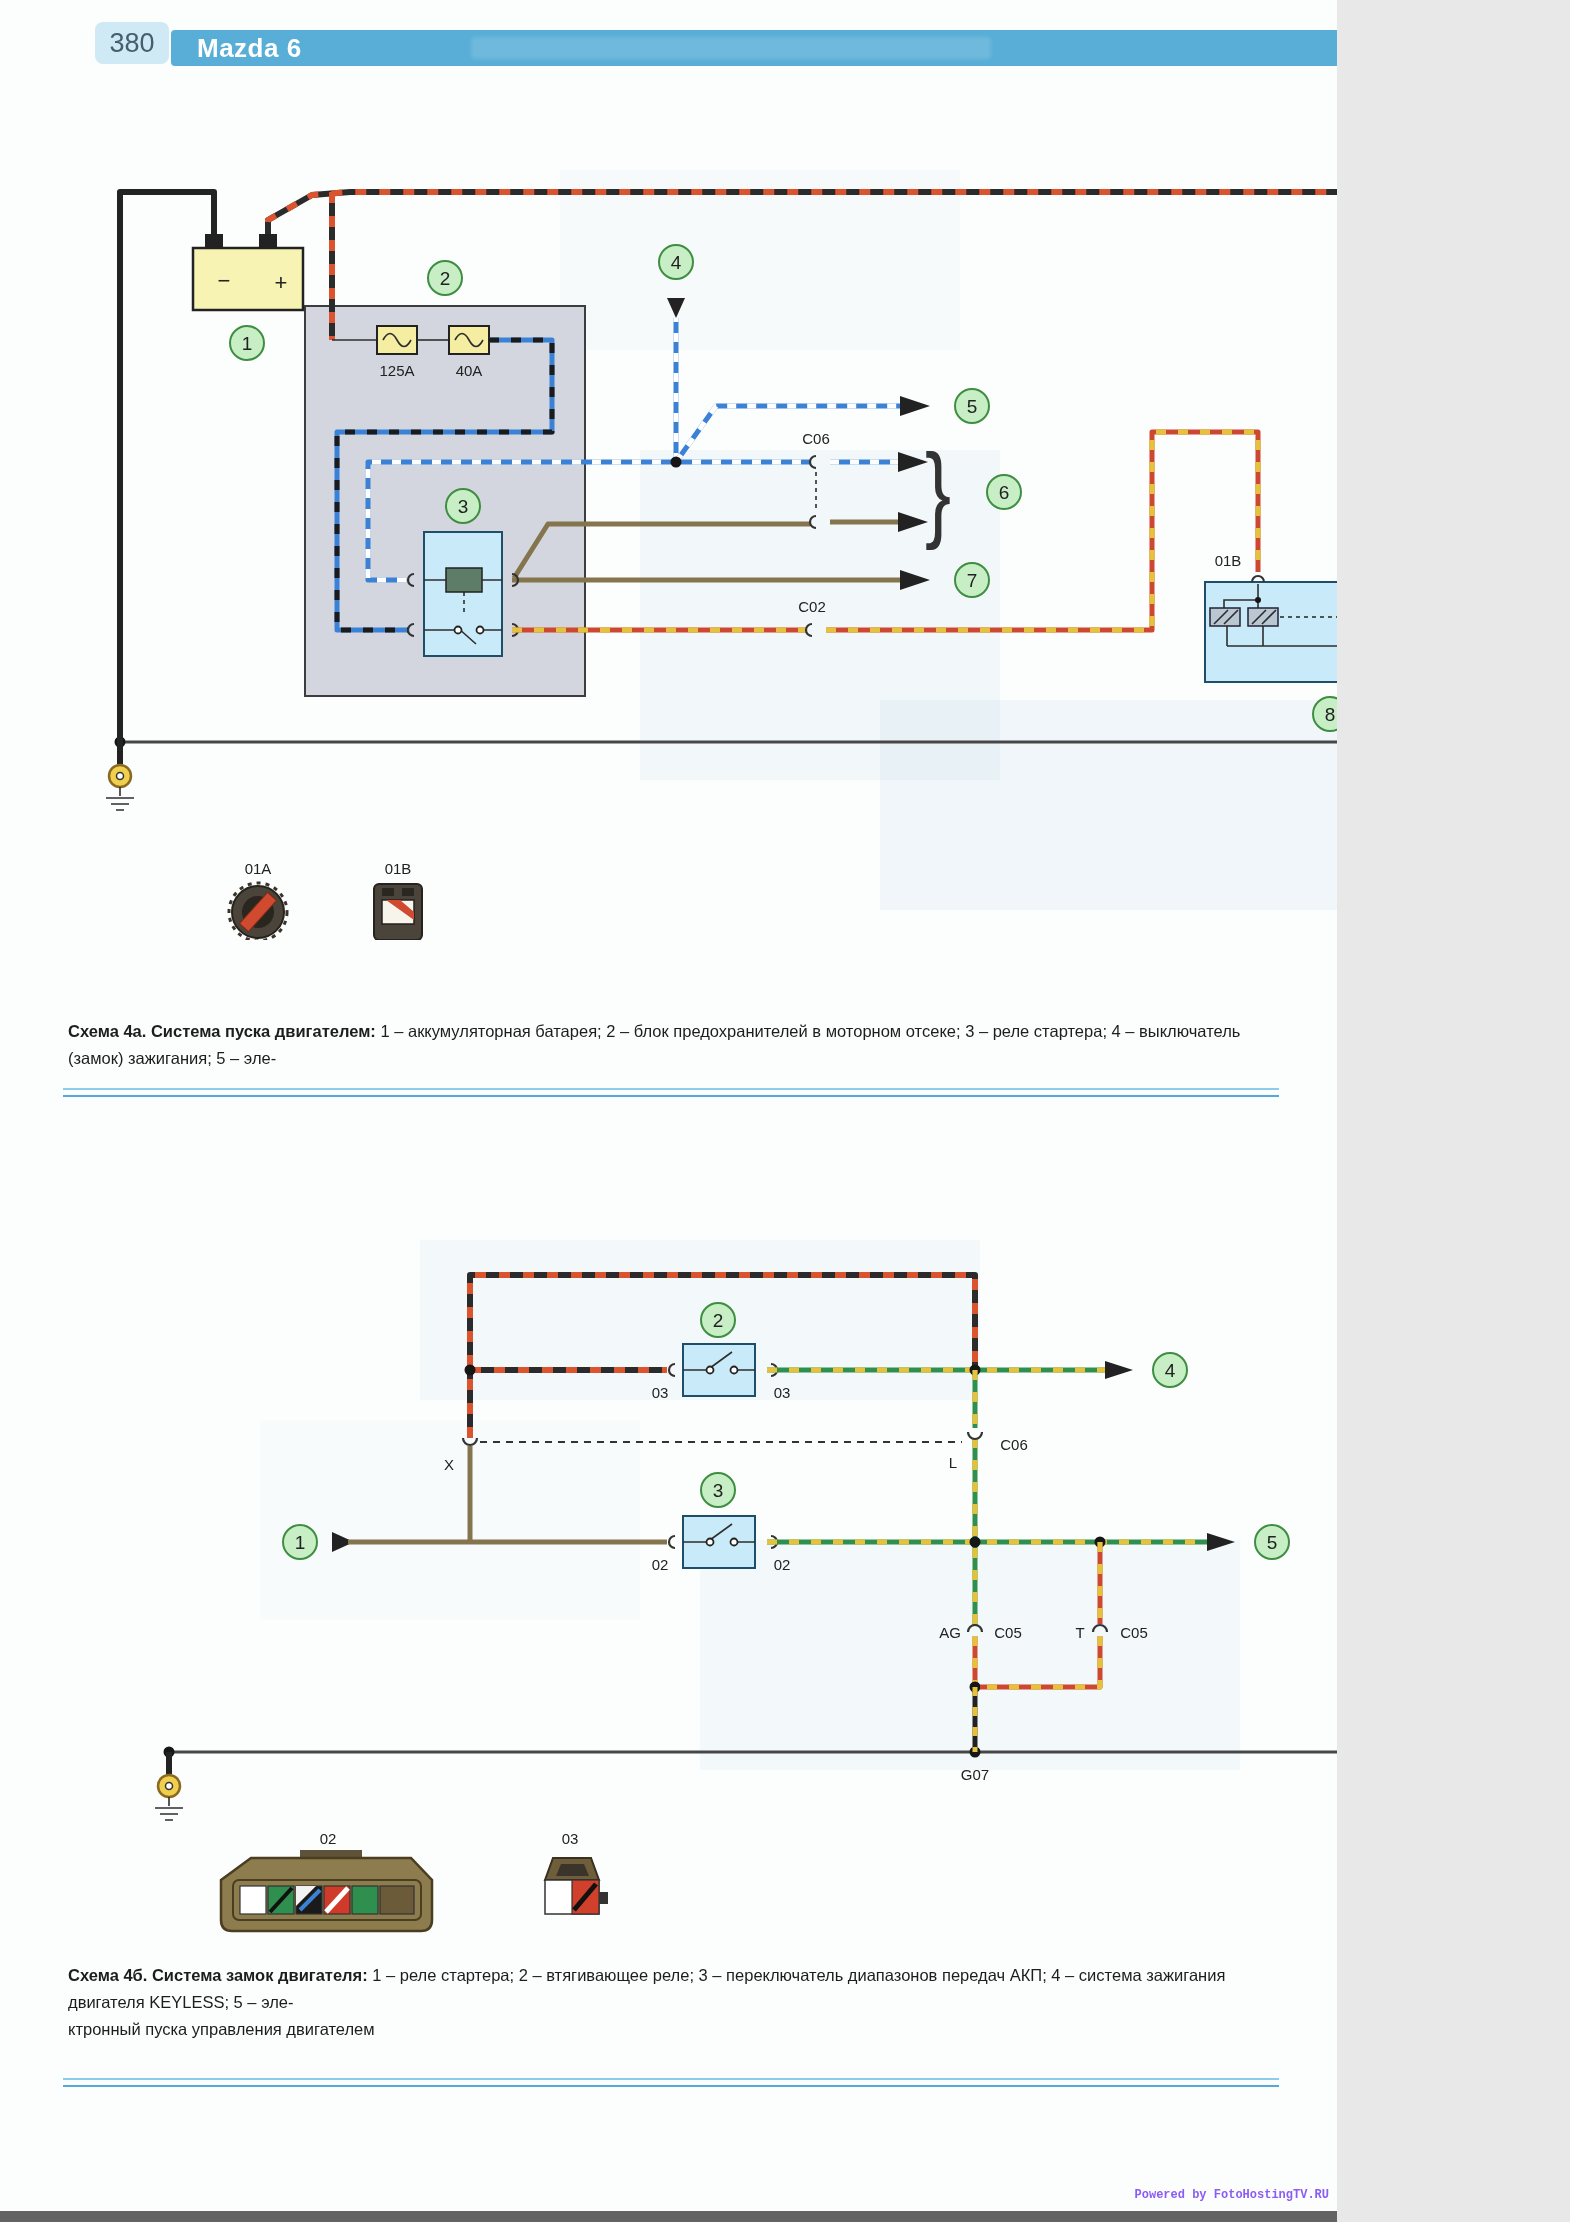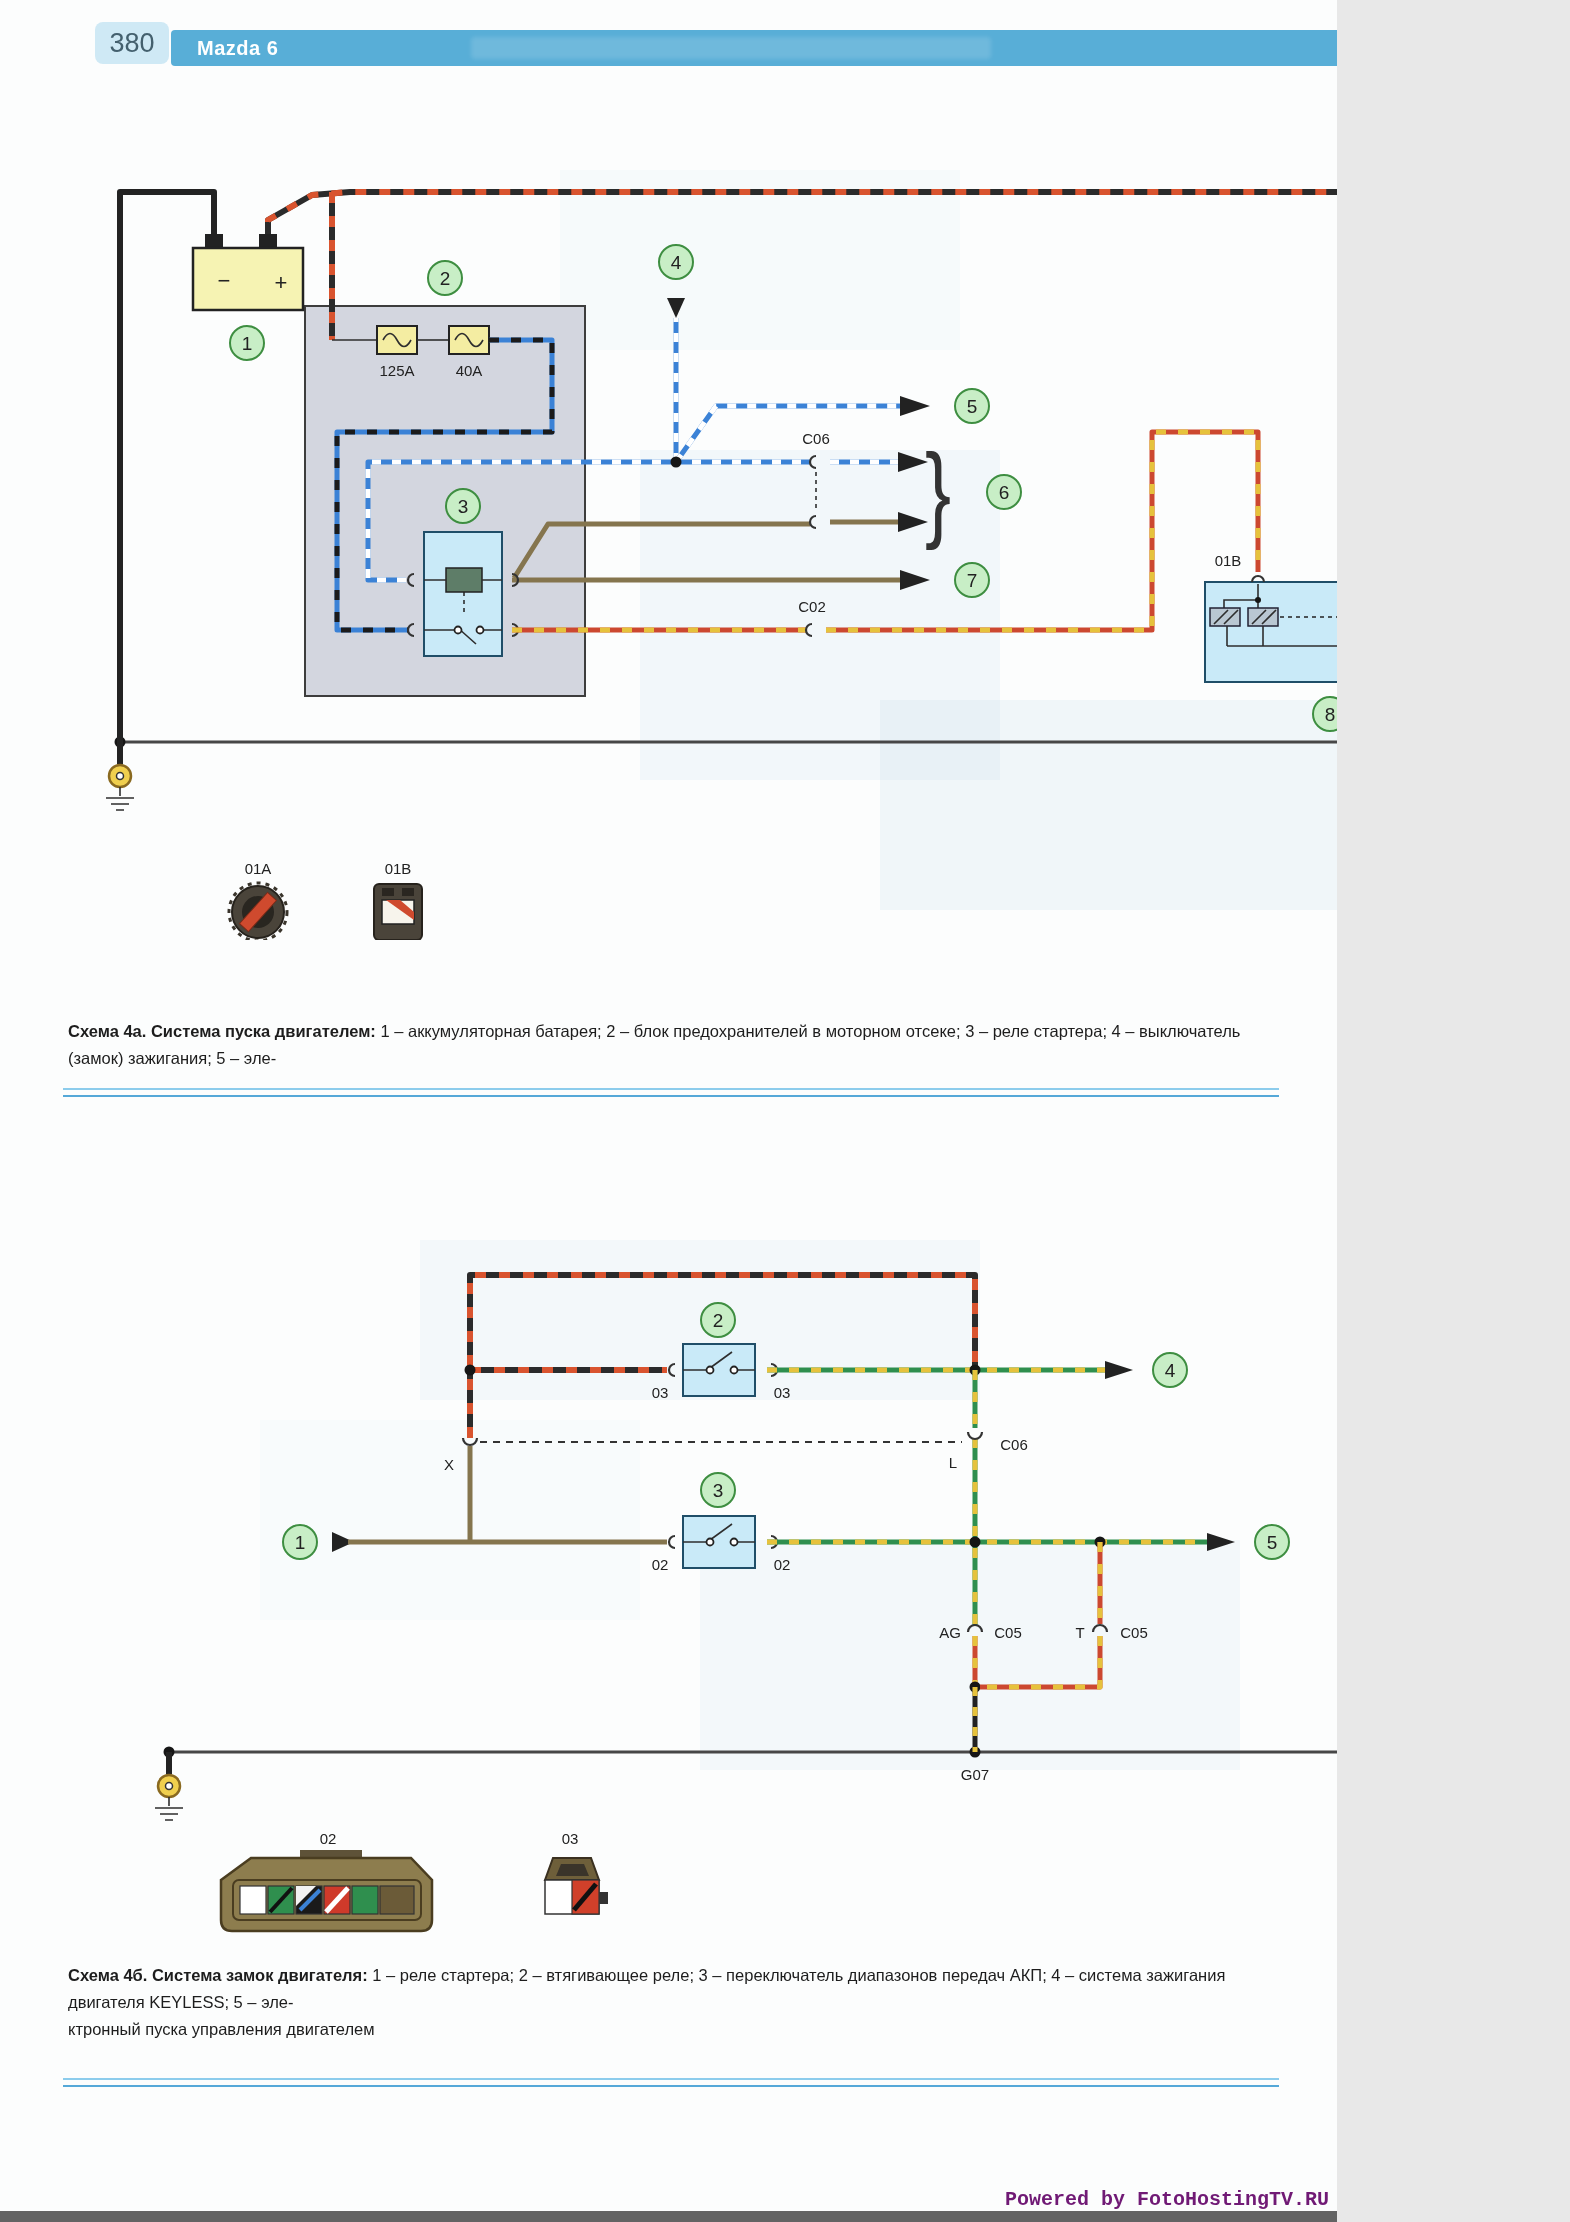--- a/index.html
+++ b/index.html
@@ -6,29 +6,29 @@
   #page{position:relative;width:1337px;height:2222px;background:#fcfdfd;overflow:hidden;
         font-family:"Liberation Sans",sans-serif;}
   
   #pagenum{position:absolute;left:95px;top:22px;width:74px;height:42px;background:#cfe9f5;
            border-radius:8px;display:flex;align-items:center;justify-content:center;
            font-size:27px;color:#44606e;}
   #titlebar{position:absolute;left:171px;top:30px;right:0;height:36px;background:#58aed7;
             border-radius:4px 0 0 4px;display:flex;align-items:center;}
   #titlebar .ghost{position:absolute;left:300px;top:7px;width:520px;height:22px;
             background:rgba(255,255,255,.14);border-radius:4px;filter:blur(2px);}
-  #apptitle{color:#fff;font-weight:bold;font-size:20px;margin-left:26px;letter-spacing:.5px;}
+  #apptitle{color:#fff;font-weight:bold;font-size:26px;margin-left:26px;letter-spacing:.5px;}
   
   .caption{position:absolute;left:68px;right:72px;font-size:16.5px;line-height:27px;color:#1d1d1d;}
   .caption b{font-weight:bold;}
   .rule{position:absolute;left:63px;right:58px;height:5px;border-top:2px solid #8cccec;
         border-bottom:2px solid #55a8d8;}
   
   #credit{position:absolute;right:8px;top:2188px;font-family:"Liberation Mono",monospace;
-          font-weight:bold;font-size:20px;color:#701a75;}
+          font-weight:bold;font-size:12px;color:#8b5cf6;}
   #bottomstrip{position:absolute;left:0;right:0;bottom:0;height:11px;background:#636363;}
   
   .wb{fill:none;stroke-linecap:butt;stroke-linejoin:round;}
   .blk{stroke:#232323;stroke-width:6;}
   .br-b{stroke:#2b2b2b;stroke-width:6;} .br-o{stroke:#d9542f;stroke-width:6;stroke-dasharray:11 13;}
   .bb-b{stroke:#3b82d6;stroke-width:5;} .bb-o{stroke:#1b1b1b;stroke-width:5;stroke-dasharray:10 12;}
   .bw-b{stroke:#3b82d6;stroke-width:5;} .bw-o{stroke:#ffffff;stroke-width:5;stroke-dasharray:9 11;}
   .ry-b{stroke:#cc4830;stroke-width:5;} .ry-o{stroke:#e6c23c;stroke-width:5;stroke-dasharray:10 12;}
   .gy-b{stroke:#2f8f4e;stroke-width:5;} .gy-o{stroke:#e6c23c;stroke-width:5;stroke-dasharray:10 12;}
   .ky-b{stroke:#222222;stroke-width:5;} .ky-o{stroke:#e6c23c;stroke-width:5;stroke-dasharray:9 11;}

